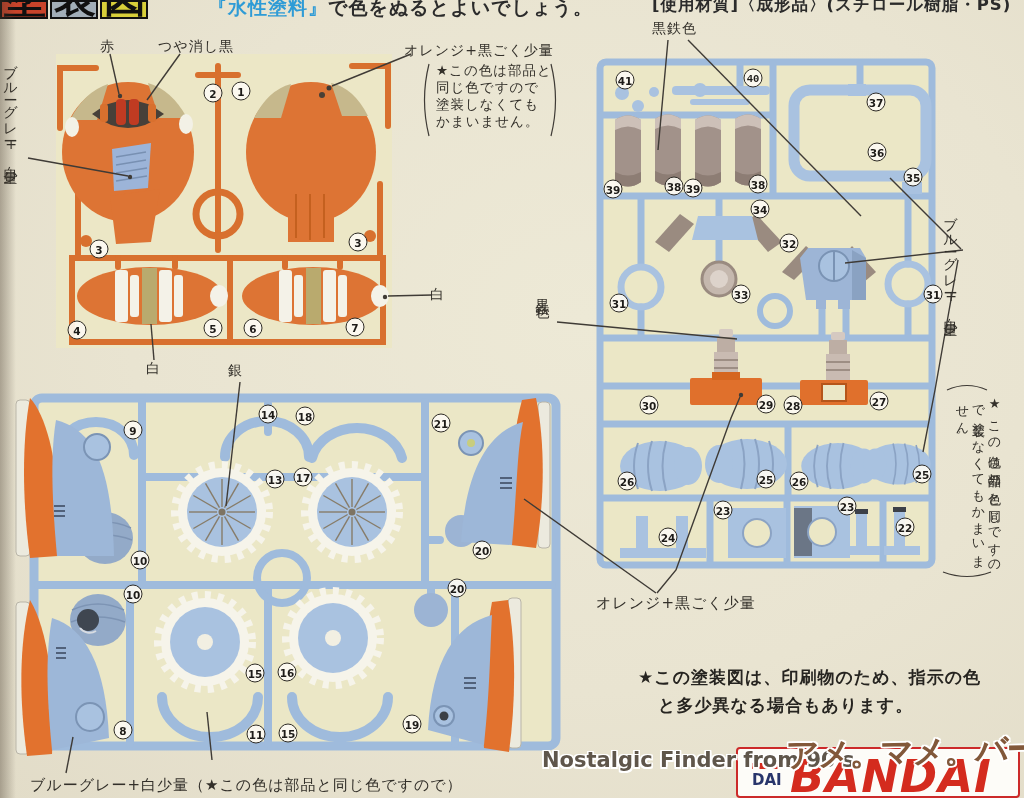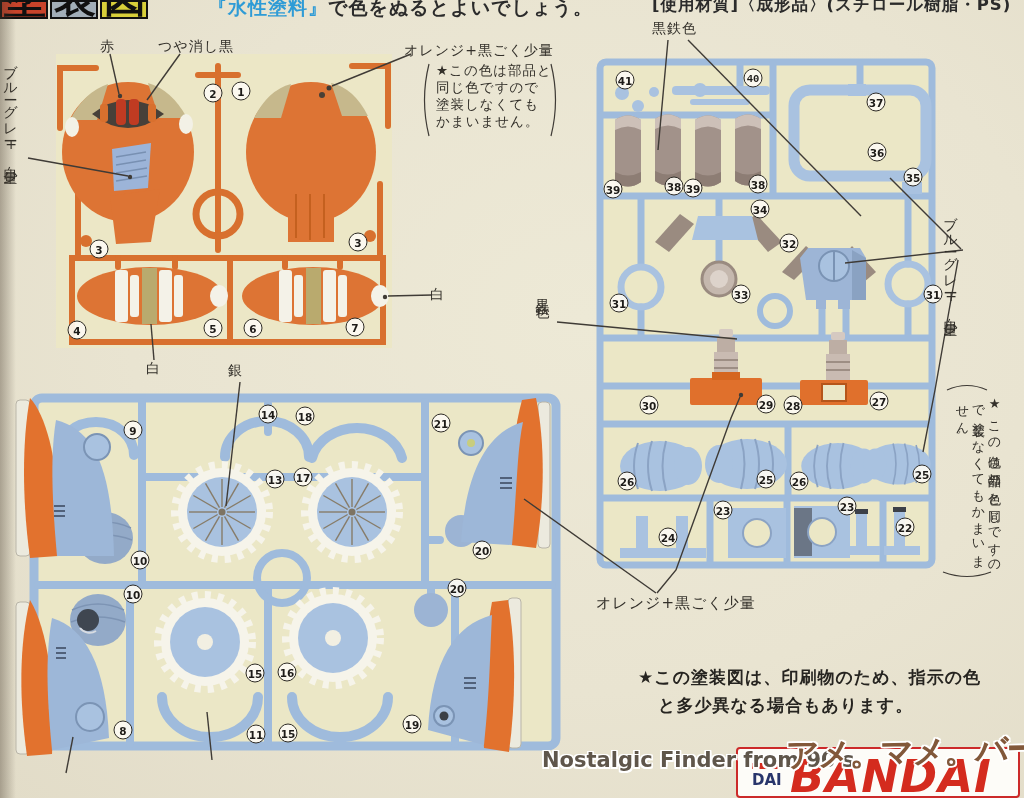--- a/index.html
+++ b/index.html
@@ -321,20 +321,21 @@
     <div>かまいません。</div>
   </div>
   <div class="lbl" style="left:652px;top:20px">黒鉄色</div>
   <div class="lbl vert" style="left:942px;top:206px;height:192px">ブルーグレー+白少量</div>
   <div class="vnote" style="left:942px;top:396px">★この色は部品の色と同じですので塗装しなくてもかまいません。</div>
   <div class="lbl vert" style="left:534px;top:288px;height:64px">黒鉄色</div>
   <div class="lbl" style="left:146px;top:360px">白</div>
   <div class="lbl" style="left:228px;top:362px">銀</div>
   <div class="lbl" style="left:430px;top:286px">白</div>
   <div class="lbl" style="left:596px;top:594px;font-size:15px">オレンジ+黒ごく少量</div>
+  <div class="lbl" style="left:30px;top:776px;font-size:15px">ブルーグレー+白少量（★この色は部品と同じ色ですので）</div>
 
   <div class="footnote" style="left:638px;top:666px">★この塗装図は、印刷物のため、指示の色</div>
   <div class="footnote" style="left:658px;top:694px">と多少異なる場合もあります。</div>
 
   <div id="bandai-box">
     <div id="bandai-bar"></div>
     <div id="bandai-small">DAI</div>
     <div id="bandai-main">BANDAI</div>
   </div>
   <div id="wm-text" class="wm-outline">Nostalgic Finder from 90's</div>

